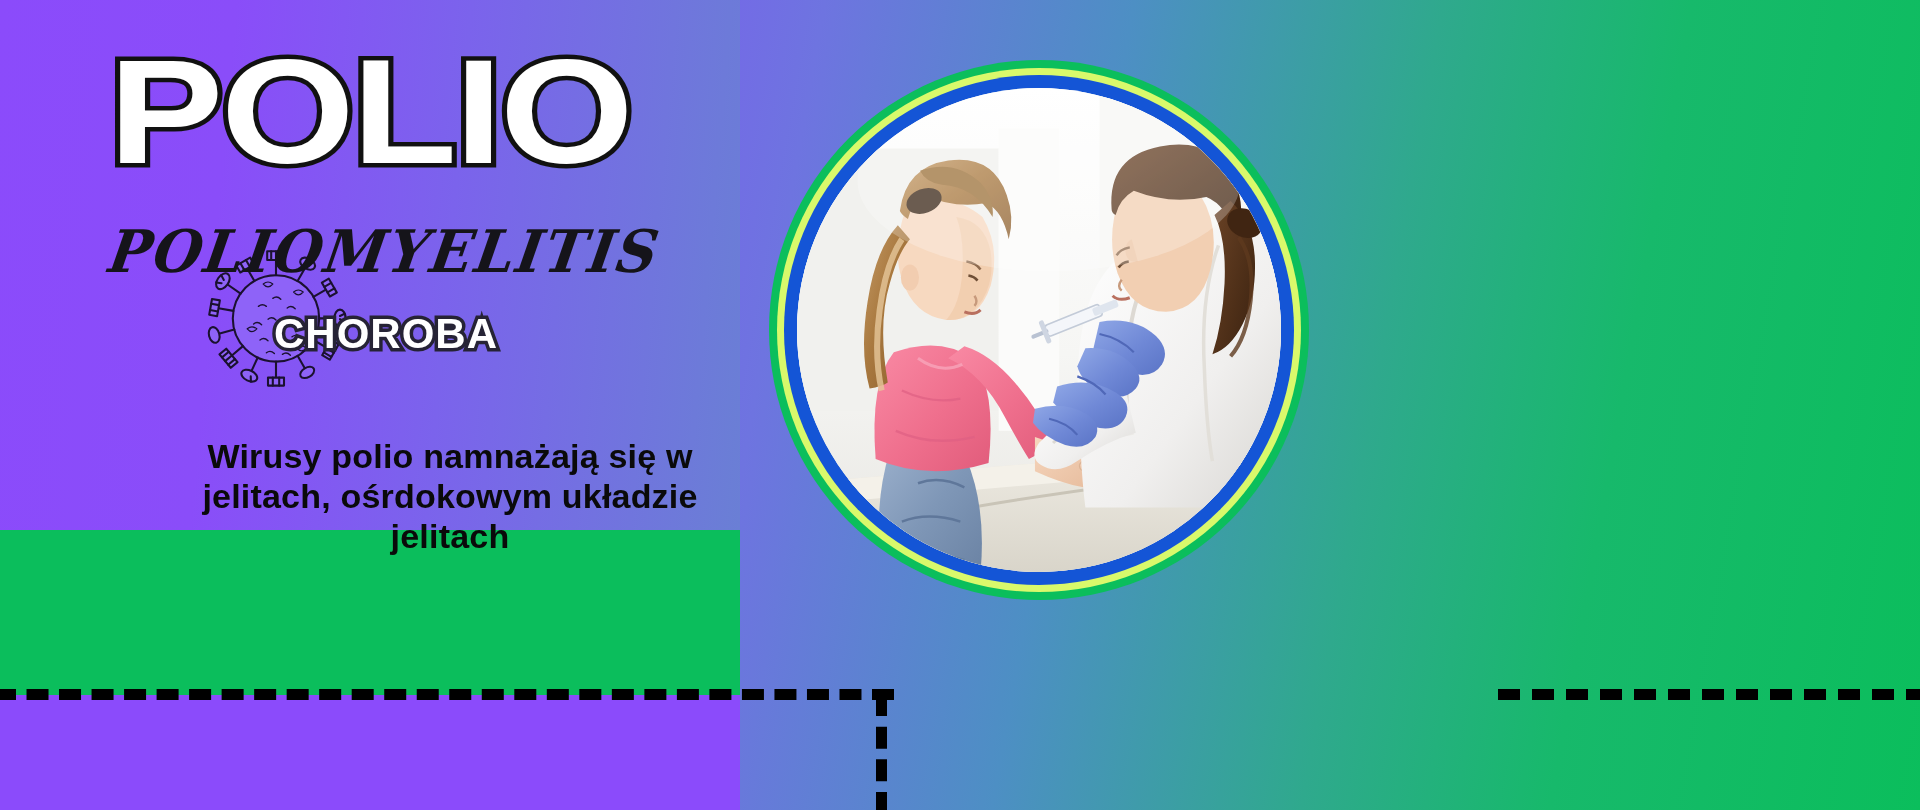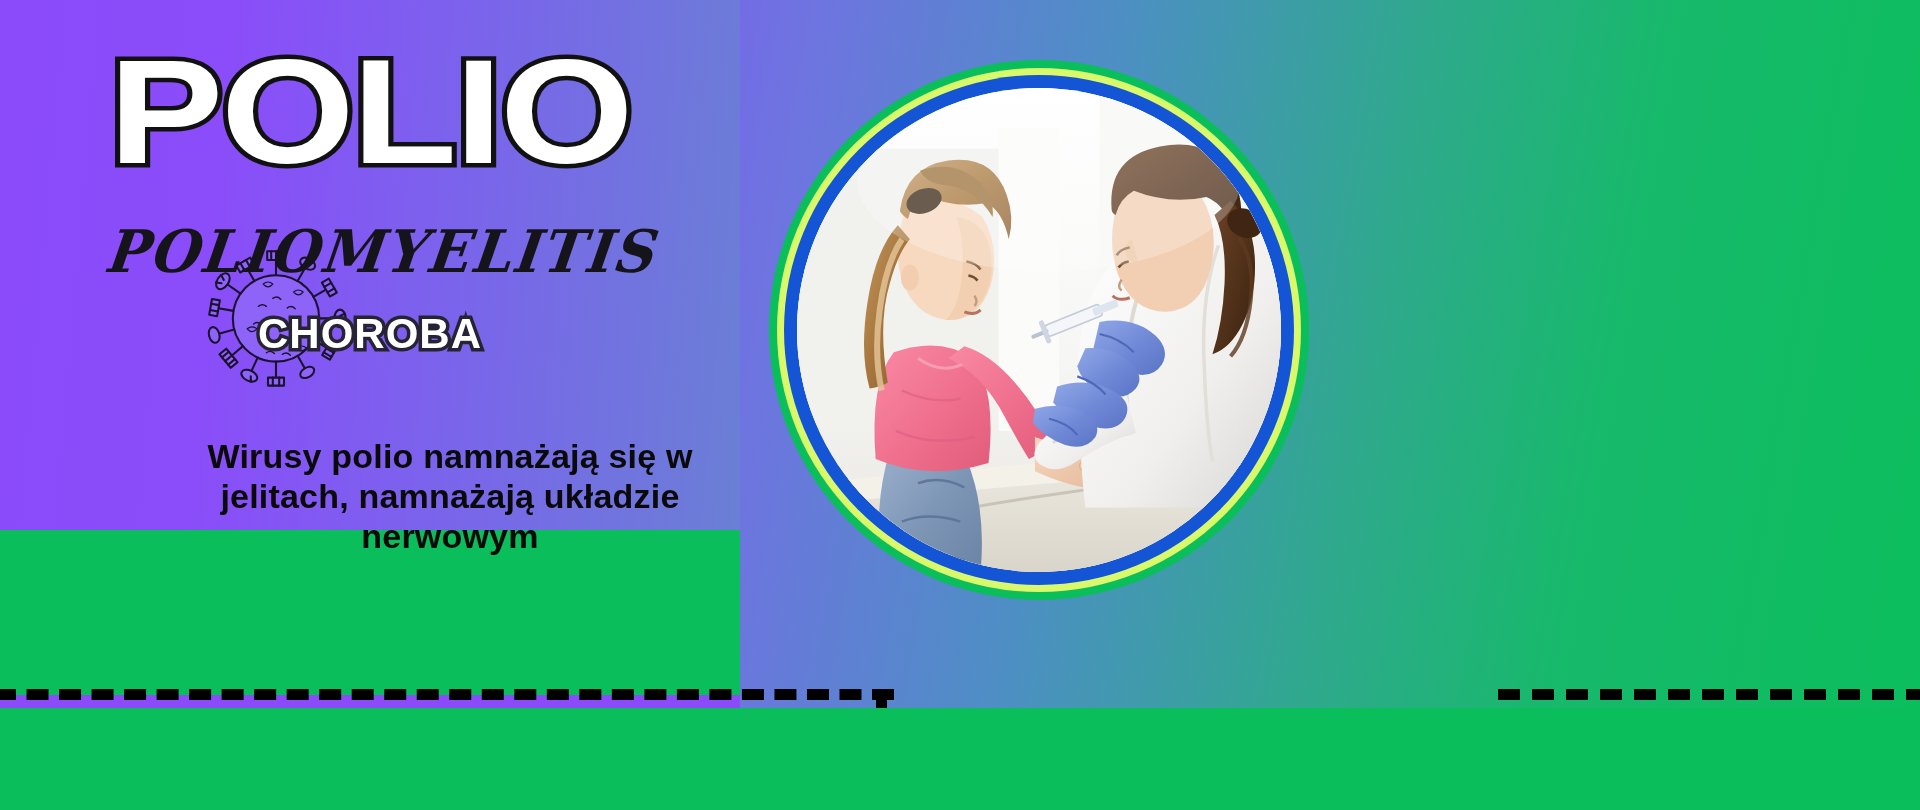--- a/index.html
+++ b/index.html
@@ -2,21 +2,21 @@
 <html><head>
 <meta charset="utf-8">
 <style>
   html,body{margin:0;padding:0;}
   body{
     width:1920px;height:810px;overflow:hidden;
     font-family:"Liberation Sans", sans-serif;
     background:#0BBE5C;
   }
   #poster{
-    position:relative;width:1920px;height:708px;overflow:hidden;
+    position:relative;width:1920px;height:810px;overflow:hidden;
     background:linear-gradient(100deg,#8B4BFB 0%,#8350F7 22%,#6E74E0 40%,#4D8FC4 55%,#2FA98D 70%,#17B96B 82%,#0BBE5C 100%);
   }
 
   
   .band-green-bottom{
     position:absolute;left:0;top:530px;width:740px;height:280px;
     background:#0BBE5C;
   }
   .band-purple-bottom{
     position:absolute;left:0;top:695px;width:740px;height:115px;
@@ -71,20 +71,21 @@
     transform:skewX(-9deg) scaleY(1.05);
   }
 
   .sub1,.sub2{
     position:absolute;width:740px;text-align:center;
     font-family:"Liberation Sans", sans-serif;
     font-weight:bold;color:#ffffff;
     -webkit-text-stroke:7px #262335;
     paint-order:stroke fill;
     letter-spacing:1px;
+    padding-left:16px;
   }
   .sub1{left:0;top:310px;font-size:42px;}
   .sub2{left:0;top:362px;font-size:42px;}
 
   .body-copy{
     position:absolute;left:160px;top:437px;width:580px;
     text-align:center;
     font-family:"Liberation Sans", sans-serif;
     font-weight:bold;
     font-size:34px;
@@ -220,21 +221,21 @@
       </g>
     </svg>
   </div>
 
   <div class="title-wrap">
     <div class="polio">POLIO</div>
     <div class="script">POLIOMYELITIS</div>
     <div class="sub1">CHOROBA</div>
   </div>
 
-  <div class="body-copy">Wirusy polio namnażają się w jelitach, namnażają układzie nerwowym</div>
+  <div class="body-copy">Wirusy polio namnażają się w jelitach, ośrdokowym układzie jelitach</div>
 
   <div class="dash-h-left"></div>
   <div class="dash-h-right"></div>
   <div class="dash-v"></div>
 
   <div class="circle-outer">
     <div class="ring-lime">
       <div class="ring-blue">
         <div class="photo">
           <svg viewBox="0 0 480 480" xmlns="http://www.w3.org/2000/svg" preserveAspectRatio="xMidYMid slice">

